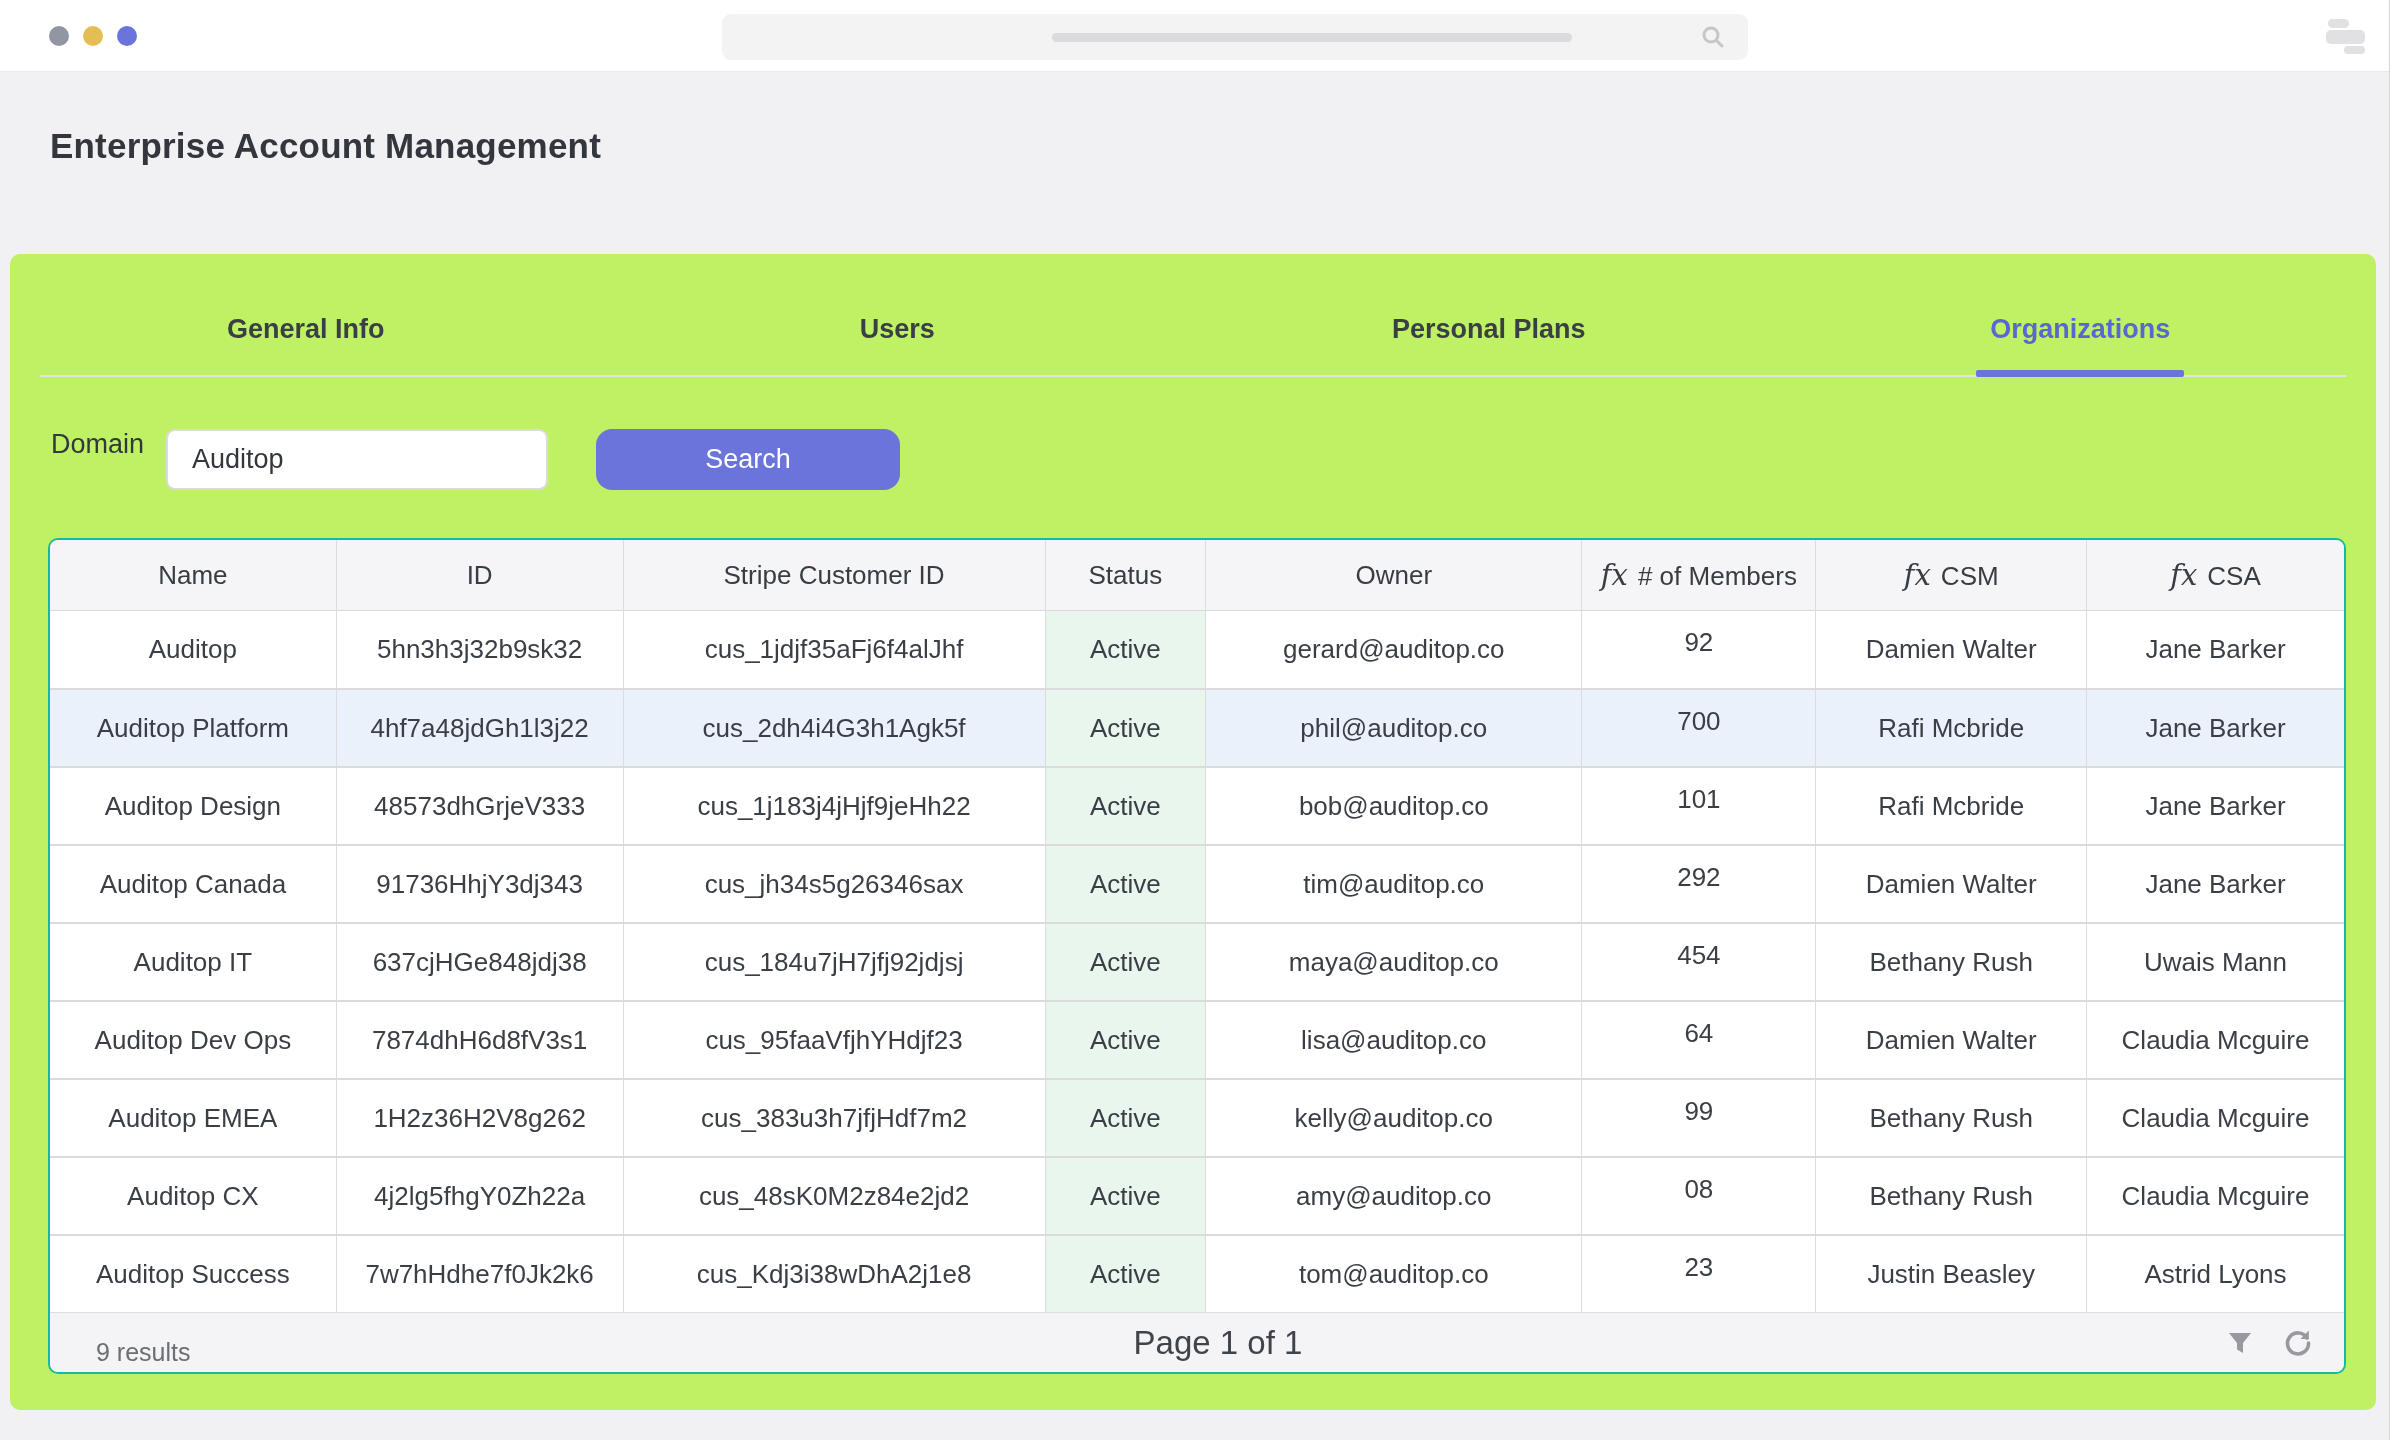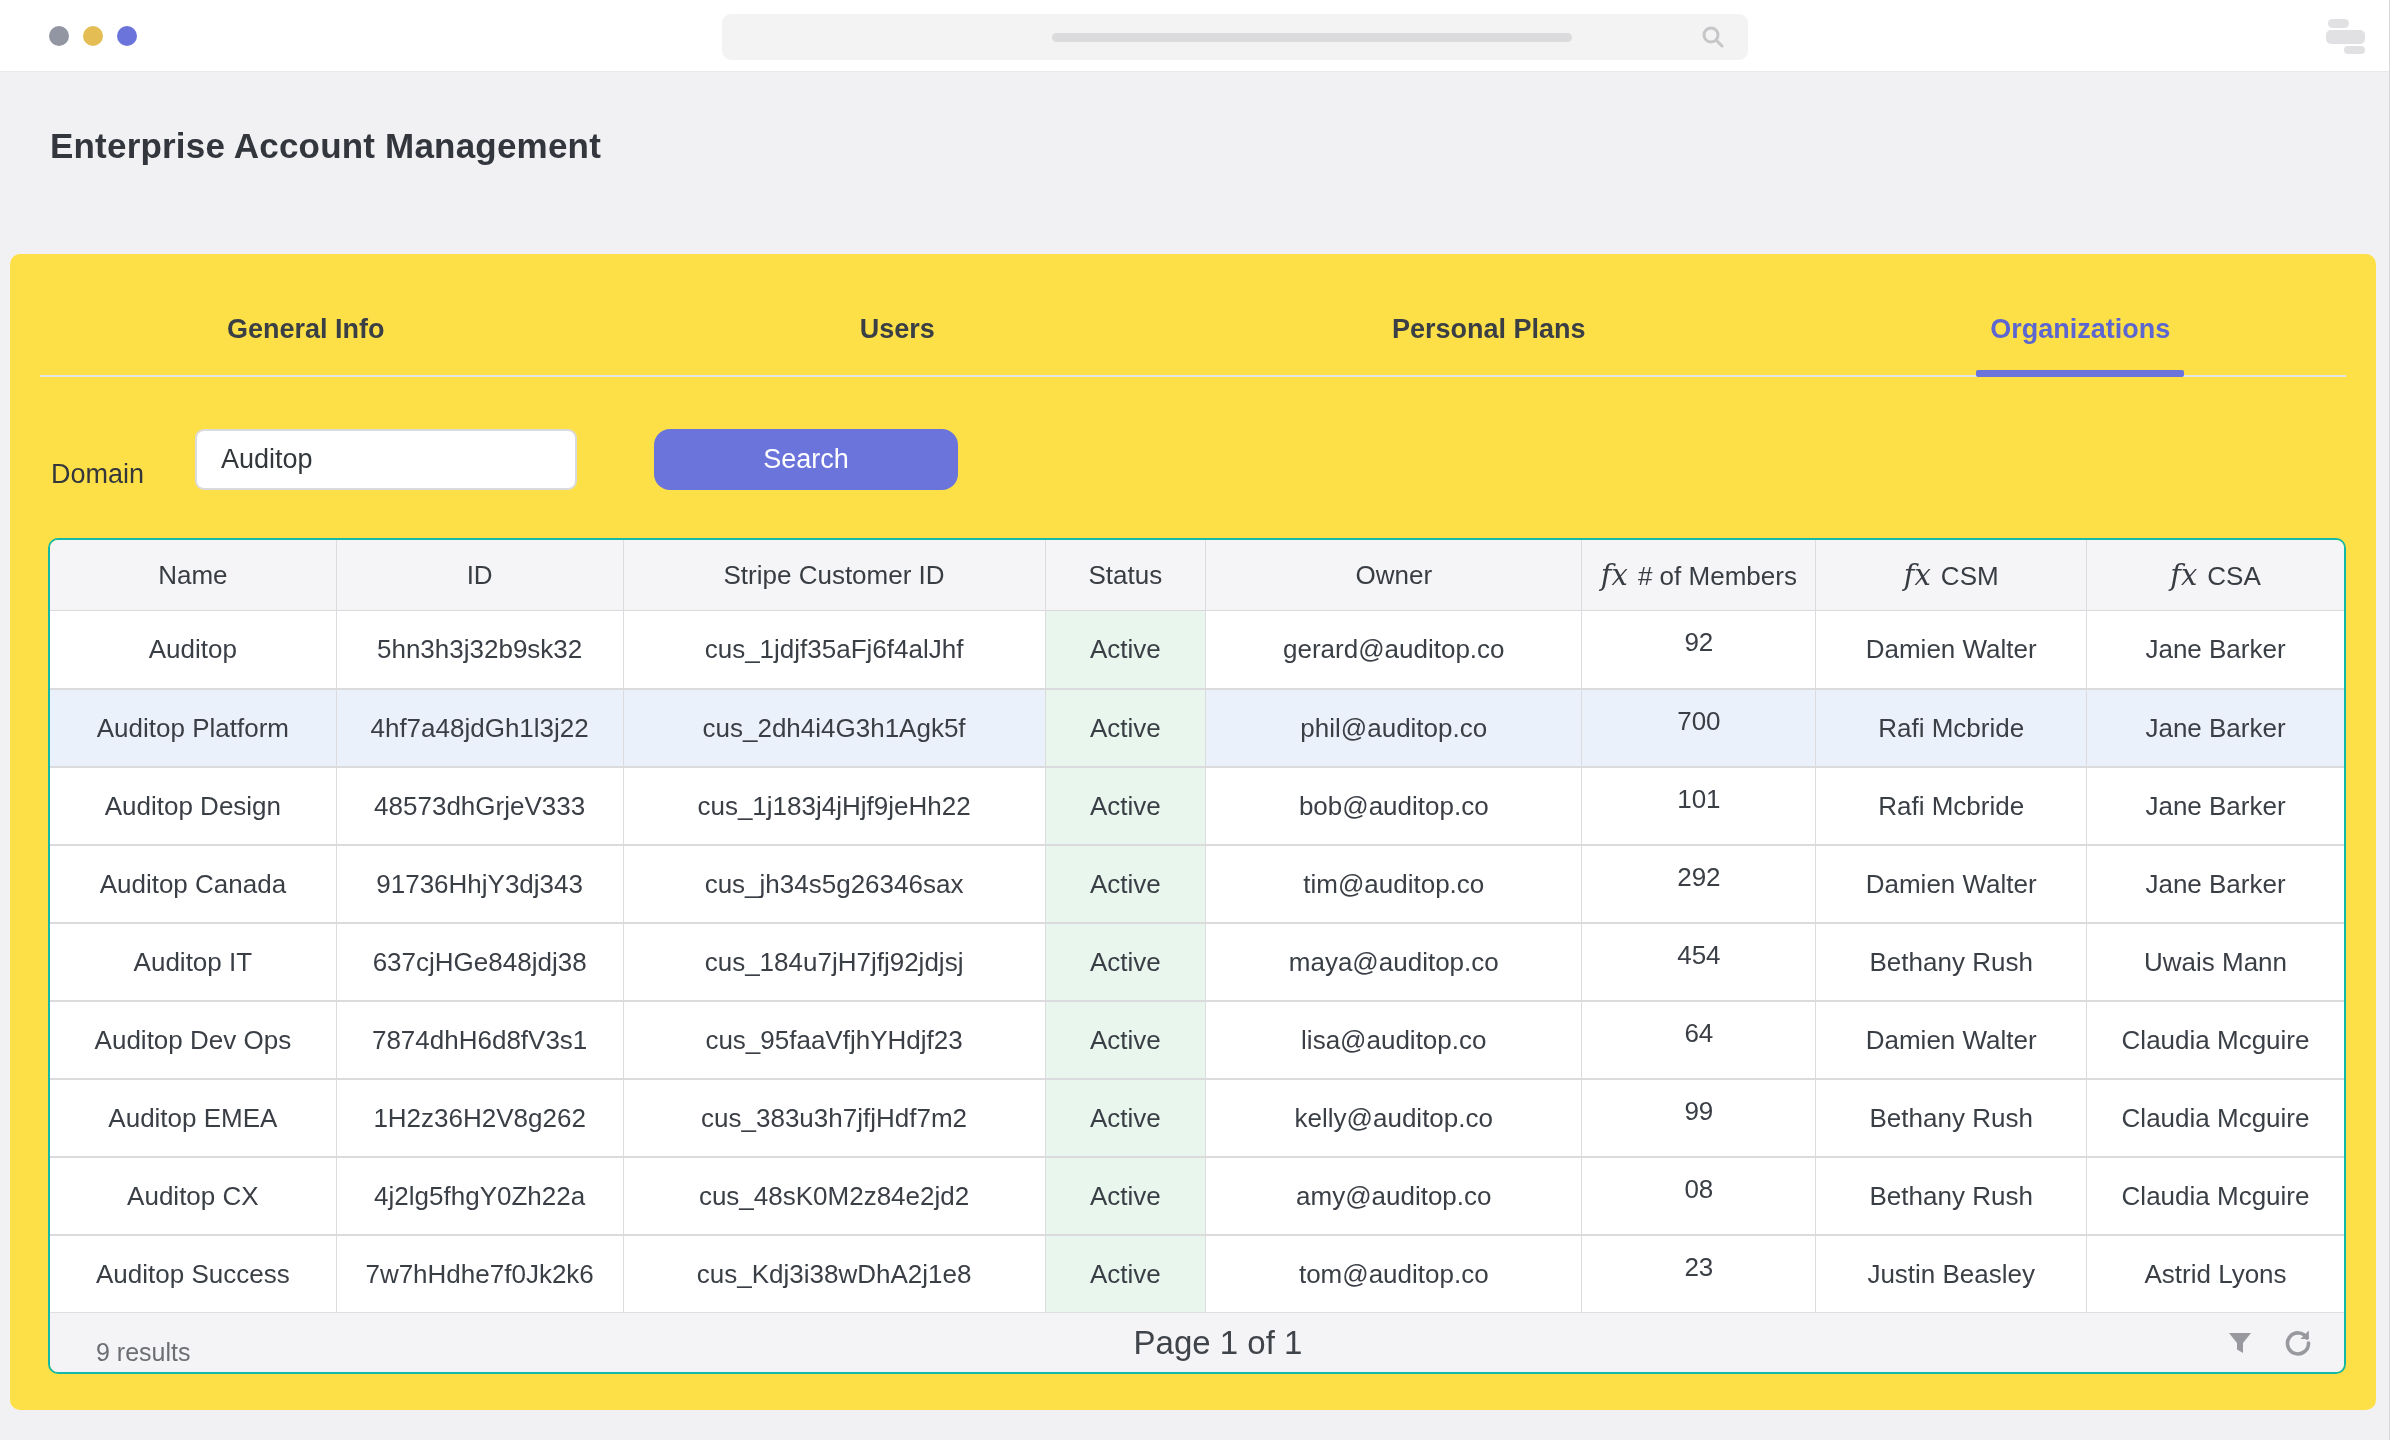--- a/index.html
+++ b/index.html
@@ -25,36 +25,36 @@
   .menu-icon .bar { position:absolute; background:#E1E1E3; border-radius:5px; }
   .menu-icon .b1 { left:2px;  top:1px;  width:21px; height:9px; }
   .menu-icon .b2 { left:0px;  top:12px; width:39px; height:14px; }
   .menu-icon .b3 { left:18px; top:28px; width:21px; height:8px; }
   
   .scroll-strip { position:absolute; right:0; top:0; width:11px; height:1440px;
     background:#FFFFFF; border-left:1px solid #D8D8DA; }
   
   .page-title { margin:54px 0 0 50px; font-size:35px; font-weight:600; color:#33373D; letter-spacing:.2px; }
   .card {
-    margin:88px 24px 0 10px; height:1156px; background:#fde047; border-radius:10px;
+    margin:88px 24px 0 10px; height:1156px; background:#bef264; border-radius:10px;
     position:relative;
   }
   
   .tabs { display:flex; padding-top:60px; }
   .tab { flex:1; text-align:center; font-size:27px; font-weight:600; color:#3A3E45;
     padding-bottom:30px; cursor:pointer; position:relative; }
   .tab .tab-label { position:relative; display:inline-block; padding:0 4px; }
   .tab.active { color:var(--tab-active); }
   .tab.active .tab-label::after {
     content:""; position:absolute; left:-10px; right:-10px; bottom:-32px; height:7px;
     background:var(--accent); border-radius:2px; z-index:2;
   }
   .tab-divider { height:2px; background:#E4E4E6; margin:0 30px; }
   
-  .search-row { display:flex; align-items:flex-end; margin:52px 0 0 41px;gap:29px; }
+  .search-row { display:flex; align-items:flex-start; margin:52px 0 0 41px; }
   .domain-label { font-size:27px; color:#33373B; }
   .domain-input {
     margin-left:22px; width:382px; height:61px; border:2px solid #DBDBDE; border-radius:9px;
     font-size:27px; color:#33373B; padding:0 24px;
     font-family:"Liberation Sans","DejaVu Sans",sans-serif; outline:none; background:#FFFFFF;
   }
   .search-btn {
     margin-left:48px; width:304px; height:61px; background:var(--accent); color:#FFFFFF;
     border:none; border-radius:16px; font-size:27px; cursor:pointer;
     font-family:"Liberation Sans","DejaVu Sans",sans-serif;

